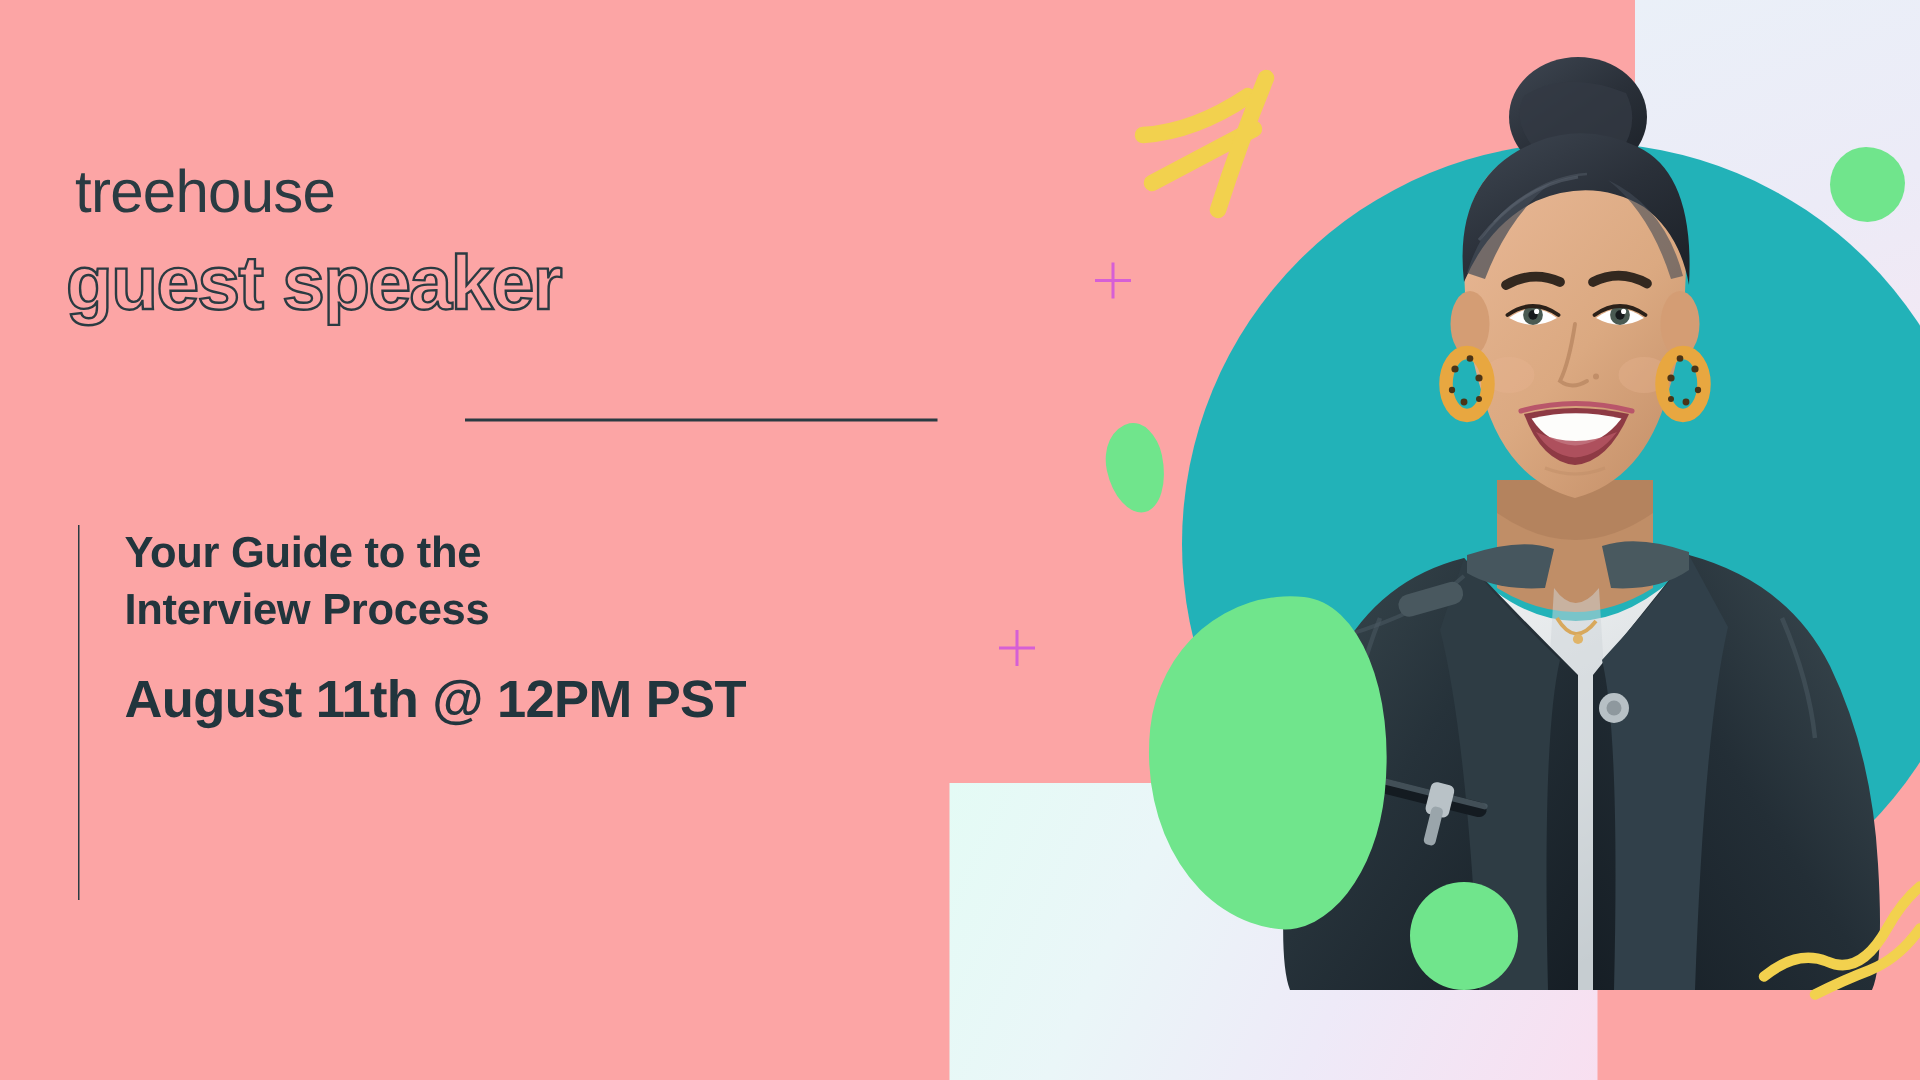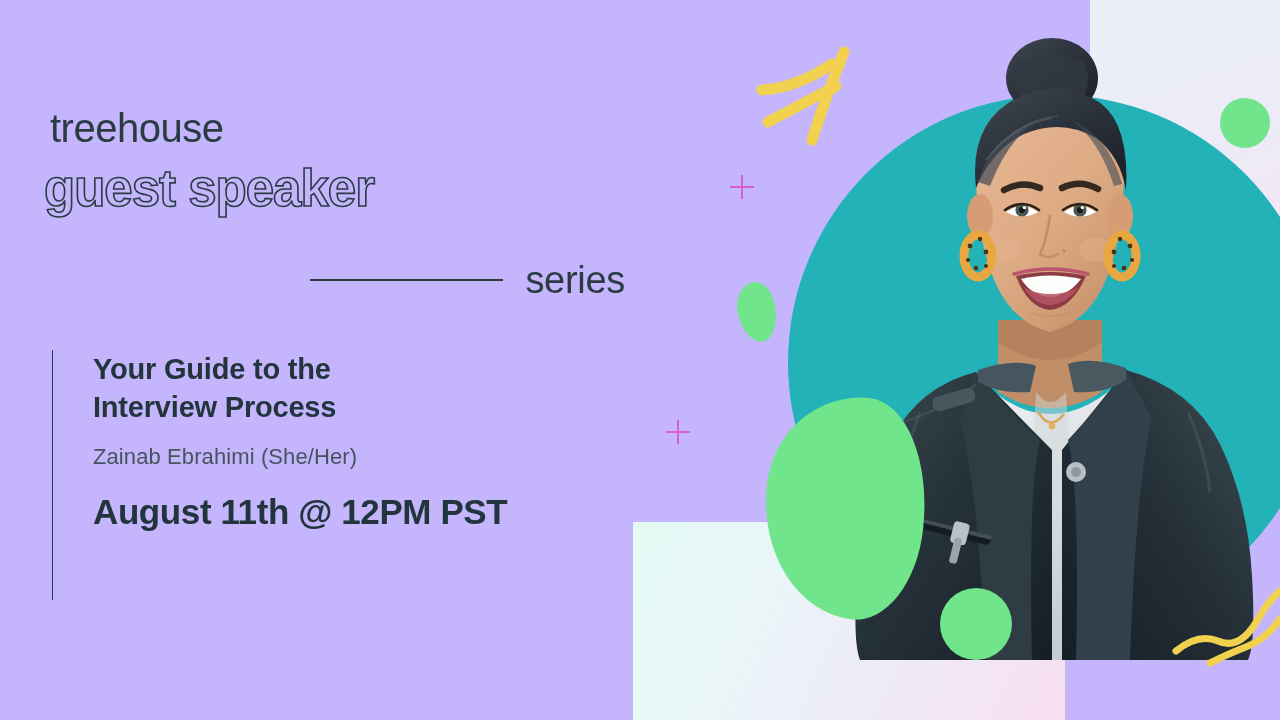--- a/index.html
+++ b/index.html
@@ -9,21 +9,21 @@
     background: #ffffff;
   }
   body {
     font-family: "Liberation Sans", sans-serif;
   }
   #stage {
     position: relative;
     width: 1280px;
     height: 720px;
     overflow: hidden;
-    background: #c4b5fd;
+    background: #fca5a5;
   }
 
   
   .panel-topright {
     position: absolute;
     left: 1090px;
     top: 0px;
     width: 190px;
     height: 330px;
     background: linear-gradient(160deg, #eaf0f8 0%, #ecebf7 45%, #f7e6f2 100%);
@@ -181,21 +181,21 @@
     line-height: 1;
     white-space: nowrap;
   }
 
   .info-block {
     position: absolute;
     left: 52px;
     top: 350px;
     height: 250px;
     border-left: 1.8px solid #2a3b42;
-    padding-left: 40px;
+    padding-left: 30px;
     box-sizing: border-box;
   }
   .talk-title {
     font-size: 29px;
     font-weight: 600;
     color: #22353d;
     line-height: 1.32;
     letter-spacing: -0.2px;
     margin: 0;
     white-space: pre-line;
@@ -381,23 +381,21 @@
 
   <div class="plus plus-1"></div>
   <div class="plus plus-2"></div>
 
   <div class="wordmark">treehouse</div>
 
   <div class="headline-outline">guest speaker</div>
 
   <div class="series-row">
     <span class="series-rule"></span>
-    <span class="series-word">series</span>
   </div>
 
   <div class="info-block">
     <p class="talk-title">Your Guide to the
 Interview Process</p>
-    <p class="speaker-name">Zainab Ebrahimi (She/Her)</p>
     <p class="event-datetime">August 11th @ 12PM PST</p>
   </div>
 
 </div>
 
 </body></html>

